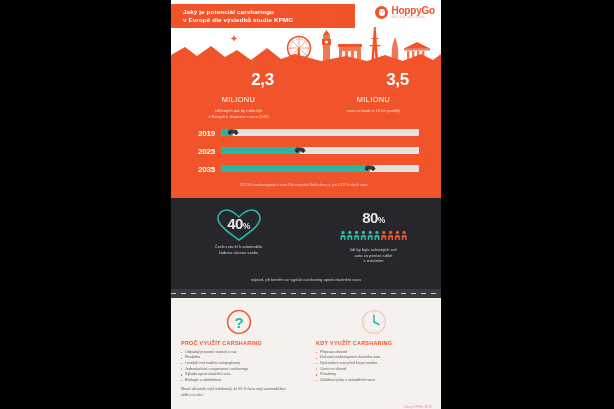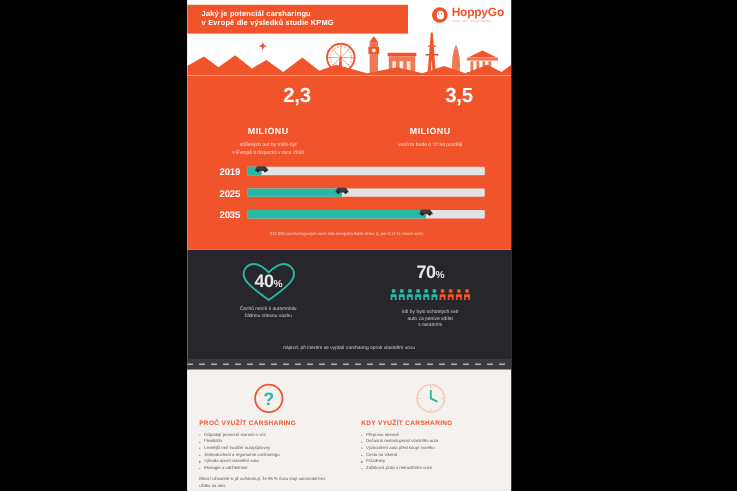--- a/index.html
+++ b/index.html
@@ -1,39 +1,39 @@
 <!DOCTYPE html>
 <html><head>
 <meta charset="utf-8">
 <style>
   html,body{margin:0;padding:0;background:#000;}
   body{width:614px;height:409px;overflow:hidden;font-family:"Liberation Sans",sans-serif;}
   #stage{position:relative;width:614px;height:409px;background:#000;}
-  #info{position:absolute;left:156px;top:0;width:270px;height:409px;background:#fff;overflow:hidden;}
+  #info{position:absolute;left:171px;top:0;width:270px;height:409px;background:#fff;overflow:hidden;}
 
   
   .hdr{position:relative;height:63px;background:#fff;}
   .titlebar{position:absolute;left:0;top:4px;width:184px;height:24px;background:#f1542a;
             display:flex;flex-direction:column;justify-content:center;padding-left:12px;box-sizing:border-box;}
   .titlebar .tl{color:#fff;font-size:6.2px;font-weight:bold;line-height:8.4px;letter-spacing:.15px;}
   .logo{position:absolute;right:6px;top:6px;display:flex;align-items:center;gap:3px;}
   .logo .mark{width:13px;height:13px;border-radius:50%;background:#f1542a;position:relative;flex:none;}
   .logo .mark:after{content:"";position:absolute;left:3.4px;top:3.2px;width:6px;height:6.5px;border-radius:50% 50% 45% 45%;background:#fff;}
   .logo .mark:before{content:"";position:absolute;left:4.6px;top:5px;width:1.2px;height:1.2px;border-radius:50%;background:#f1542a;box-shadow:2.4px 0 0 #f1542a;z-index:2;}
   .logo .wt{font-size:10px;font-weight:bold;color:#f1542a;letter-spacing:-.2px;line-height:9px;}
   .logo .tag{font-size:2.6px;color:#f0a58c;letter-spacing:.2px;margin-top:1px;}
 
   .skyline{position:absolute;left:0;bottom:0;width:270px;height:40px;}
 
   
   .orange{position:relative;background:#f1542a;padding:8px 0 10px;}
   .bignums{display:flex;}
   .bn{flex:1;text-align:center;}
   .bn .num{color:#fff;font-size:17px;font-weight:bold;line-height:17px;letter-spacing:-.3px;padding-left:48px;}
-  .bn .mil{color:#fff;font-size:7.4px;font-weight:bold;letter-spacing:.4px;margin-top:17px;}
+  .bn .mil{color:#fff;font-size:7.4px;font-weight:normal;letter-spacing:.4px;margin-top:7px;}
   .bn .sub{color:#fcd8cb;font-size:4.2px;line-height:6px;margin-top:4px;}
 
   .bars{margin-top:9px;padding:0 22px 0 18px;}
   .barrow{display:flex;align-items:flex-start;height:13px;position:relative;margin-bottom:5px;}
   .yr{color:#fff;font-size:8px;font-weight:bold;width:26px;text-align:right;margin-right:6px;letter-spacing:-.2px;}
   .track{position:relative;flex:1;height:7px;background:#e3e3e3;border-radius:1px;}
   .fill{position:absolute;left:0;top:0;height:7px;background:#27b7a3;border-radius:1px;}
   .carmark{position:absolute;top:-8px;transform:translateX(-50%);}
   .note{color:#fcd2c3;font-size:3.5px;text-align:center;margin-top:4px;padding:0 14px;line-height:5px;}
 
@@ -203,21 +203,21 @@
               <path d="M24 32 C10 22 3 16 3 10.5 C3 5.5 7 2 11.5 2 C15 2 19 4 24 9 C29 4 33 2 36.5 2 C41 2 45 5.5 45 10.5 C45 16 38 22 24 32 Z" fill="none" stroke="#27b7a3" stroke-width="1.6"></path>
             </svg>
             <div class="pcnum"><span>40</span><span class="sm">%</span></div>
           </div>
           <div class="pdesc">Čechů necítí k automobilu</div>
           <div class="pdesc" style="margin-top:0">žádnou citovou vazbu</div>
         </div>
         <div class="pc">
           <div class="people">
             <div style="position:absolute;left:0;right:0;top:0">
-              <div class="pcnum"><span>70</span><span class="sm">%</span></div>
+              <div class="pcnum"><span>80</span><span class="sm">%</span></div>
             </div>
             <svg width="68" height="12" viewBox="0 0 136 24" style="margin-top:20px">
               <g fill="#27b7a3">
                 <g>
                     <circle cx="6" cy="5" r="3.4"></circle>
                     <path d="M1 11 q5 -2 10 0 l0 9 -3 0 0 -5 -4 0 0 5 -3 0z"></path>
                   </g>
                 <g transform="translate(13.6,0)">
                     <circle cx="6" cy="5" r="3.4"></circle>
                     <path d="M1 11 q5 -2 10 0 l0 9 -3 0 0 -5 -4 0 0 5 -3 0z"></path>

